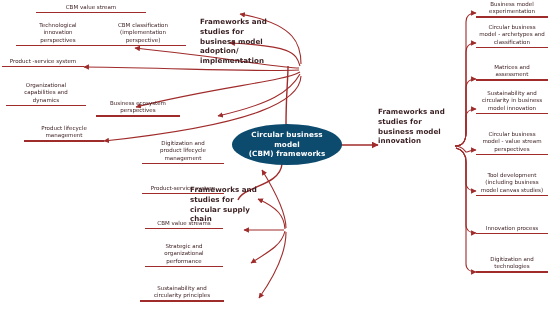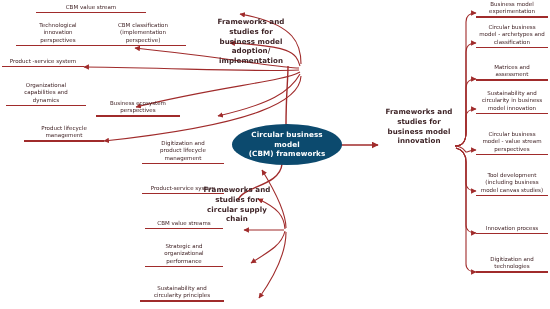--- a/index.html
+++ b/index.html
@@ -36,21 +36,20 @@
     font-size: 7.2px;
     line-height: 1.32;
     font-weight: 700;
     letter-spacing: .1px;
     box-sizing: border-box;
     padding: 2px 6px;
   }
   
   .branch-label {
     position: absolute;
-    text-align: center;
     color: #3a1f22;
     font-size: 7.1px;
     line-height: 1.38;
     font-weight: 700;
     letter-spacing: .05px;
   }
   
   .leaf {
     position: absolute;
     box-sizing: border-box;

